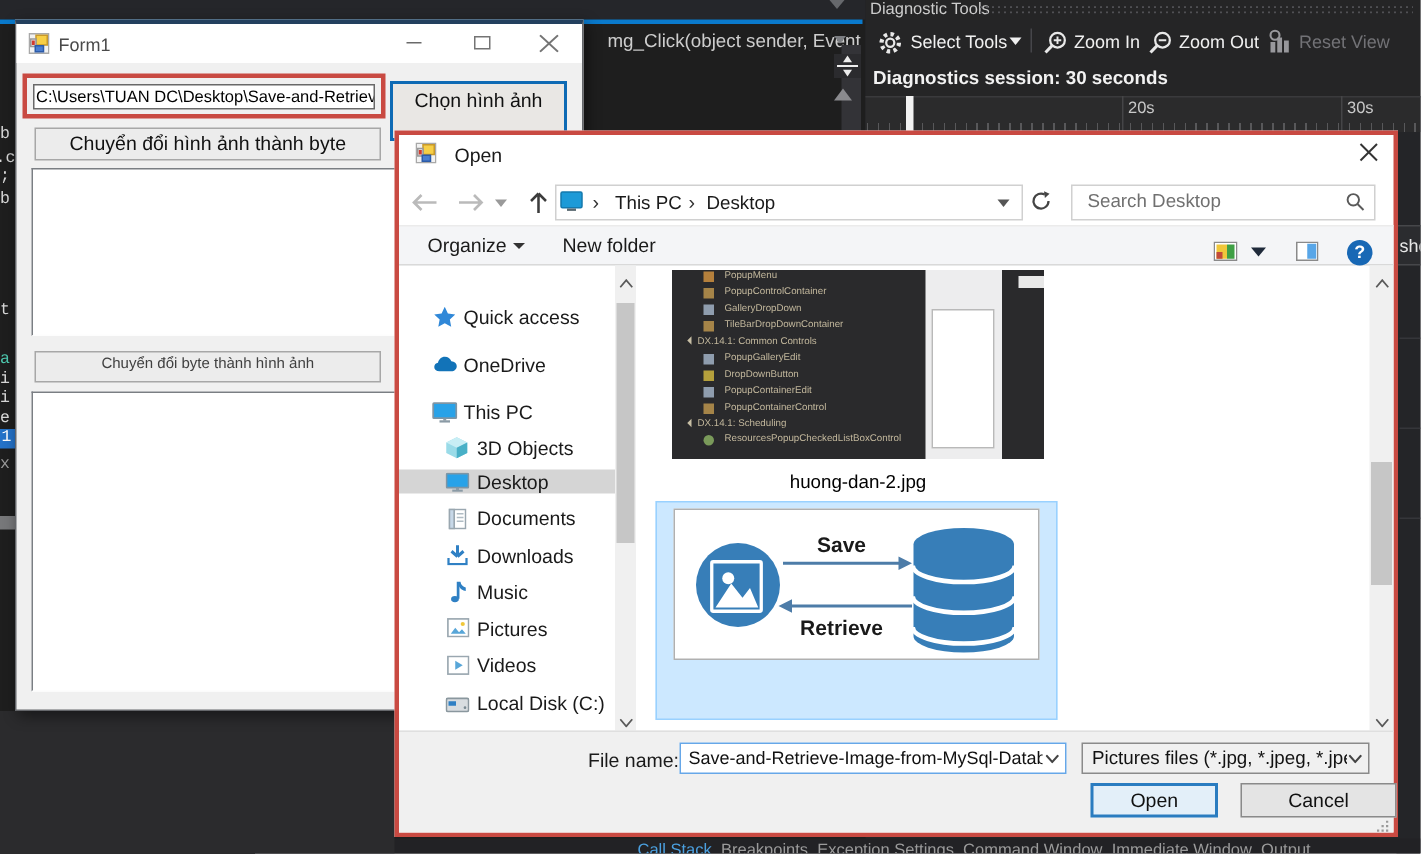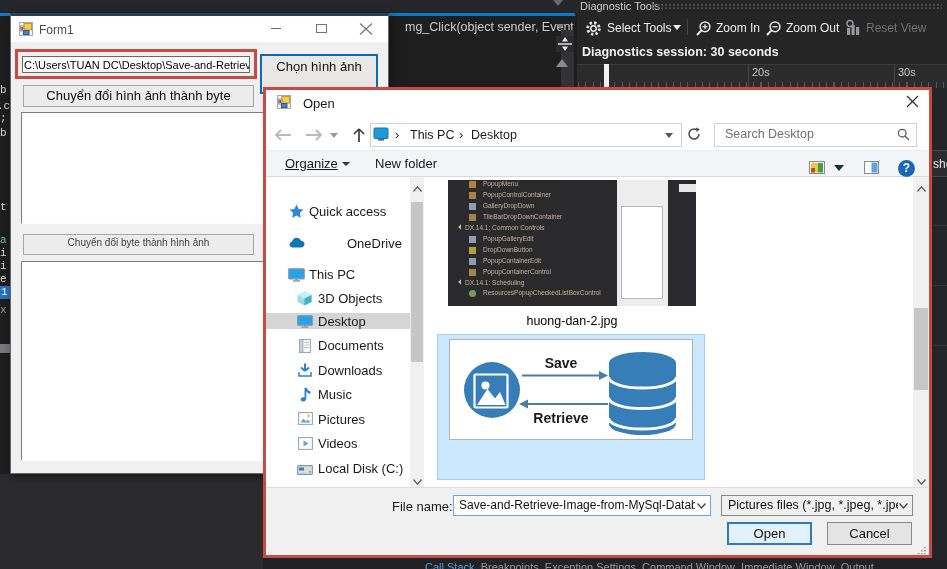--- a/index.html
+++ b/index.html
@@ -184,21 +184,21 @@
   </svg>
 
   <div class="a" style="left:448px;top:33px;width:203px;height:24px;background:#fff;border:1px solid #d0d0d0;"></div>
   <div class="a" style="left:459px;top:37px;font-size:12.5px;color:#707070;">Search Desktop</div>
   <svg class="a" style="left:631px;top:38px;" width="13" height="13" viewBox="0 0 13 13">
     <circle cx="5.2" cy="5.2" r="3.8" fill="none" stroke="#5a5a5a" stroke-width="1.3"></circle>
     <line x1="8" y1="8" x2="12" y2="12" stroke="#5a5a5a" stroke-width="1.3"></line>
   </svg>
 
   <div class="a" style="left:0px;top:60px;width:663px;height:27px;background:#f4f5f7;border-top:1px solid #ebebeb;border-bottom:1px solid #d9d9d9;"></div>
-  <div class="a" style="left:19px;top:66px;font-size:13px;color:#1a1a1a;text-decoration:underline;">Organize</div>
+  <div class="a" style="left:19px;top:66px;font-size:13px;color:#1a1a1a;">Organize</div>
   <div class="a" style="left:76px;top:72px;width:0;height:0;border-left:4px solid transparent;border-right:4px solid transparent;border-top:4px solid #333;"></div>
   <div class="a" style="left:109px;top:66px;font-size:13px;color:#1a1a1a;">New folder</div>
   <svg class="a" style="left:543px;top:71px;" width="16" height="13" viewBox="0 0 16 13">
     <rect x="0.5" y="0.5" width="15" height="12" fill="#fff" stroke="#8a8a8a"></rect>
     <rect x="2" y="2" width="7" height="9.5" fill="#f0c73a"></rect>
     <rect x="9" y="2" width="5" height="9.5" fill="#3fa045"></rect>
     <rect x="2" y="7" width="4" height="4.5" fill="#c24a3a"></rect>
   </svg>
   <div class="a" style="left:568px;top:75px;width:0;height:0;border-left:5.5px solid transparent;border-right:5.5px solid transparent;border-top:6px solid #1f2a3a;"></div>
   <svg class="a" style="left:598px;top:71px;" width="15" height="13" viewBox="0 0 15 13">
@@ -210,21 +210,21 @@
   <div class="a" style="left:0;top:223px;width:144px;height:16px;background:#d5d5d5;"></div>
 
   <svg class="a" style="left:23px;top:114px;" width="15" height="15" viewBox="0 0 15 15">
     <path d="M7.5 0.5 L9.6 5 L14.5 5.6 L10.9 9 L11.8 13.9 L7.5 11.5 L3.2 13.9 L4.1 9 L0.5 5.6 L5.4 5 Z" fill="#3088d8"></path>
   </svg>
   <div class="a" style="left:43px;top:114px;font-size:13px;color:#1a1a1a;">Quick access</div>
 
   <svg class="a" style="left:23px;top:147px;" width="16" height="11" viewBox="0 0 16 11">
     <path d="M4 10.5 C1.8 10.5 0.5 9.2 0.5 7.6 C0.5 6.1 1.6 5 3 4.8 C3.4 2.6 5.2 0.8 7.6 0.8 C9.6 0.8 11.3 2 11.9 3.8 C14 3.9 15.5 5.3 15.5 7.1 C15.5 9 14 10.5 11.9 10.5 Z" fill="#1273b8"></path>
   </svg>
-  <div class="a" style="left:43px;top:146px;font-size:13px;color:#1a1a1a;margin-left:38px;">OneDrive</div>
+  <div class="a" style="left:43px;top:146px;font-size:13px;color:#1a1a1a;">OneDrive</div>
 
   <svg class="a" style="left:22px;top:178px;" width="17" height="14" viewBox="0 0 17 14">
     <rect x="0.8" y="0.8" width="15.4" height="10" rx="0.5" fill="#28a2e8" stroke="#7d95a5" stroke-width="1.2"></rect>
     <rect x="5" y="12.2" width="7" height="1.5" fill="#8a9aa5"></rect>
     <rect x="7.5" y="10.8" width="2" height="1.6" fill="#8a9aa5"></rect>
   </svg>
   <div class="a" style="left:43px;top:177px;font-size:13px;color:#1a1a1a;">This PC</div>
 
   <svg class="a" style="left:31px;top:201px;" width="15" height="15" viewBox="0 0 15 15">
     <path d="M7.5 0.5 L14.5 4 L14.5 11 L7.5 14.5 L0.5 11 L0.5 4 Z" fill="#9adbe8"></path>
@@ -363,21 +363,21 @@
   </div>
   <div class="a" style="left:455px;top:405px;width:192px;height:21px;background:#f0f0f0;border:1px solid #8a8a8a;">
     <div class="a" style="left:6px;top:2px;font-size:12.5px;color:#111;white-space:nowrap;overflow:hidden;width:170px;">Pictures files (*.jpg, *.jpeg, *.jpe</div>
     <svg class="a" style="left:177px;top:7px;" width="9" height="6" viewBox="0 0 9 6">
         <path d="M0.5 0.5 L4.5 5 L8.5 0.5" fill="none" stroke="#444" stroke-width="1.3"></path>
       </svg>
   </div>
   <div class="a" style="left:461px;top:432px;width:85px;height:23px;background:#e3eff9;border:2px solid #2a7cc0;text-align:center;">
       <div style="font-size:13px;color:#111;margin-top:2px;">Open</div>
     </div>
-  <div class="a" style="left:561px;top:432px;width:85px;height:23px;background:#e4e4e4;border:1px solid #8a8a8a;text-align:center;">
+  <div class="a" style="left:561px;top:432px;width:104px;height:23px;background:#e4e4e4;border:1px solid #8a8a8a;text-align:center;">
       <div style="font-size:13px;color:#111;margin-top:3px;">Cancel</div>
     </div>
   <svg class="a" style="left:651px;top:457px;" width="10" height="8" viewBox="0 0 10 8">
     <g fill="#9a9a9a">
         <rect x="7" y="0" width="1.5" height="1.5"></rect>
         <rect x="4" y="3" width="1.5" height="1.5"></rect>
         <rect x="7" y="3" width="1.5" height="1.5"></rect>
         <rect x="1" y="6" width="1.5" height="1.5"></rect>
         <rect x="4" y="6" width="1.5" height="1.5"></rect>
         <rect x="7" y="6" width="1.5" height="1.5"></rect>

